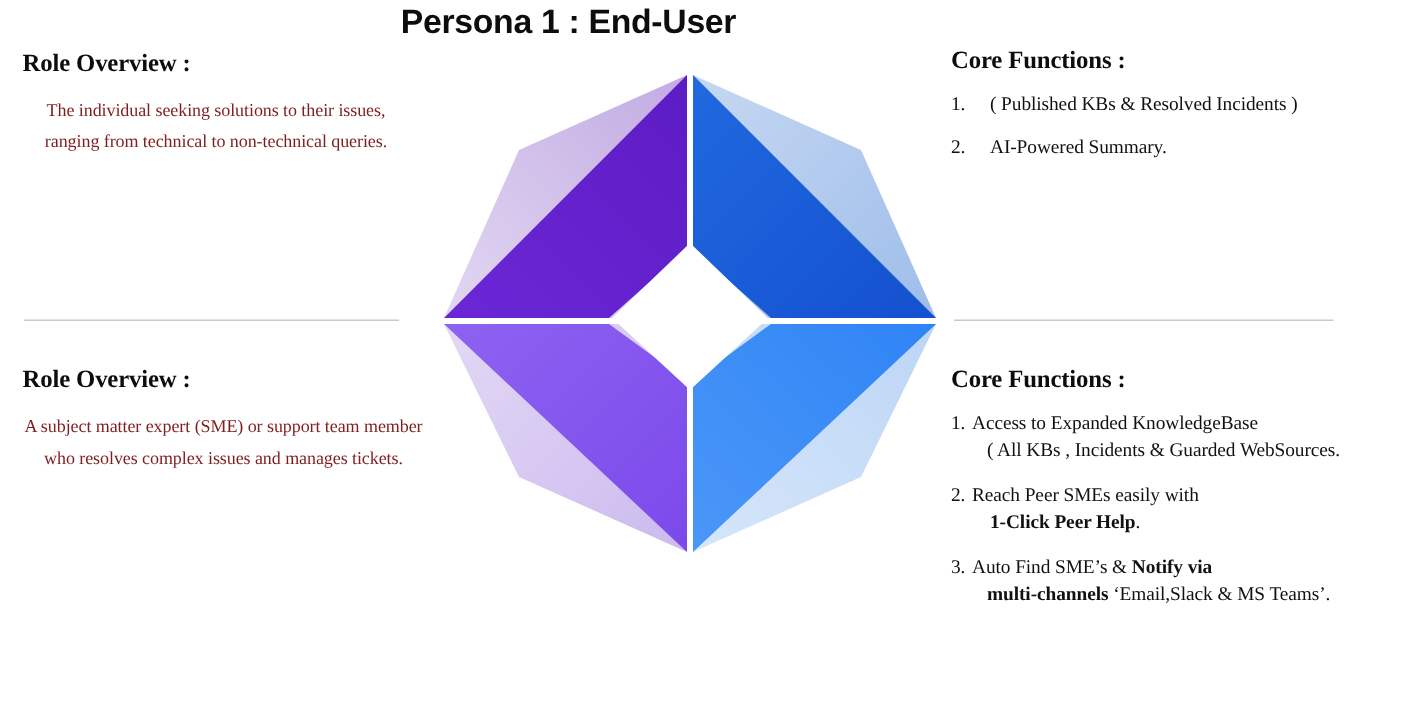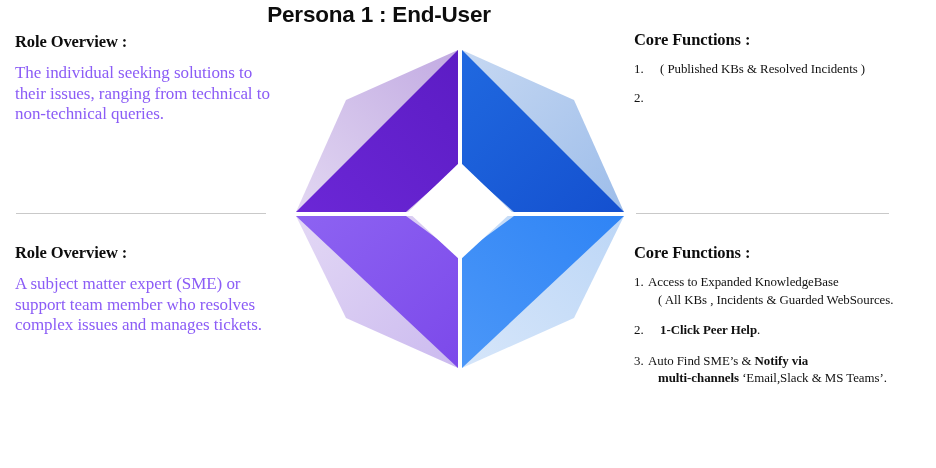--- a/index.html
+++ b/index.html
@@ -48,24 +48,25 @@
   .block-heading {
     font-size: 16.5px;
     font-weight: bold;
     color: #0d0d0d;
     margin-bottom: 11px;
     letter-spacing: -0.1px;
     white-space: nowrap;
   }
 
   .para {
-    font-size: 17px;
+    font-size: 12px;
     line-height: 20.5px;
-    color: #8b5cf6;
+    color: #7f1d1d;
     letter-spacing: -0.05px;
+    text-align: center;
   }
 
   
   #role-overview-top   { left: 15px;  top: 32px;  width: 258px; }
   #role-overview-bottom{ left: 15px;  top: 243px; width: 268px; }
 
   
   #core-functions-top   { left: 634px; top: 30px;  width: 300px; }
   #core-functions-bottom{ left: 634px; top: 243px; width: 302px; }
 
@@ -139,34 +140,36 @@
 
   <div class="block" id="core-functions-top">
     <div class="block-heading">Core Functions :</div>
     <ol class="fn-list">
       <li>
         <span class="num">1.</span>
         <span class="sub-line">( Published  KBs &amp; Resolved Incidents )</span>
       </li>
       <li>
         <span class="num">2.</span>
+        <span class="sub-line">AI-Powered Summary.</span>
       </li>
     </ol>
   </div>
 
   <div class="block" id="core-functions-bottom">
     <div class="block-heading">Core Functions :</div>
     <ol class="fn-list">
       <li>
         <span class="num">1.</span>
         <span class="nowrap">Access to Expanded KnowledgeBase</span>
         <span class="sub-line tight">( All KBs , Incidents &amp; Guarded WebSources.</span>
       </li>
       <li>
         <span class="num">2.</span>
+        <span class="nowrap">Reach Peer SMEs easily with</span>
         <span class="sub-line"><span class="bold">1-Click Peer Help</span><span>.</span></span>
       </li>
       <li>
         <span class="num">3.</span>
         <span class="nowrap"><span>Auto Find SME’s &amp; </span><span class="bold">Notify via</span></span>
         <span class="sub-line tight"><span class="bold">multi-channels</span><span> ‘Email,Slack &amp; MS Teams’.</span></span>
       </li>
     </ol>
   </div>
 

